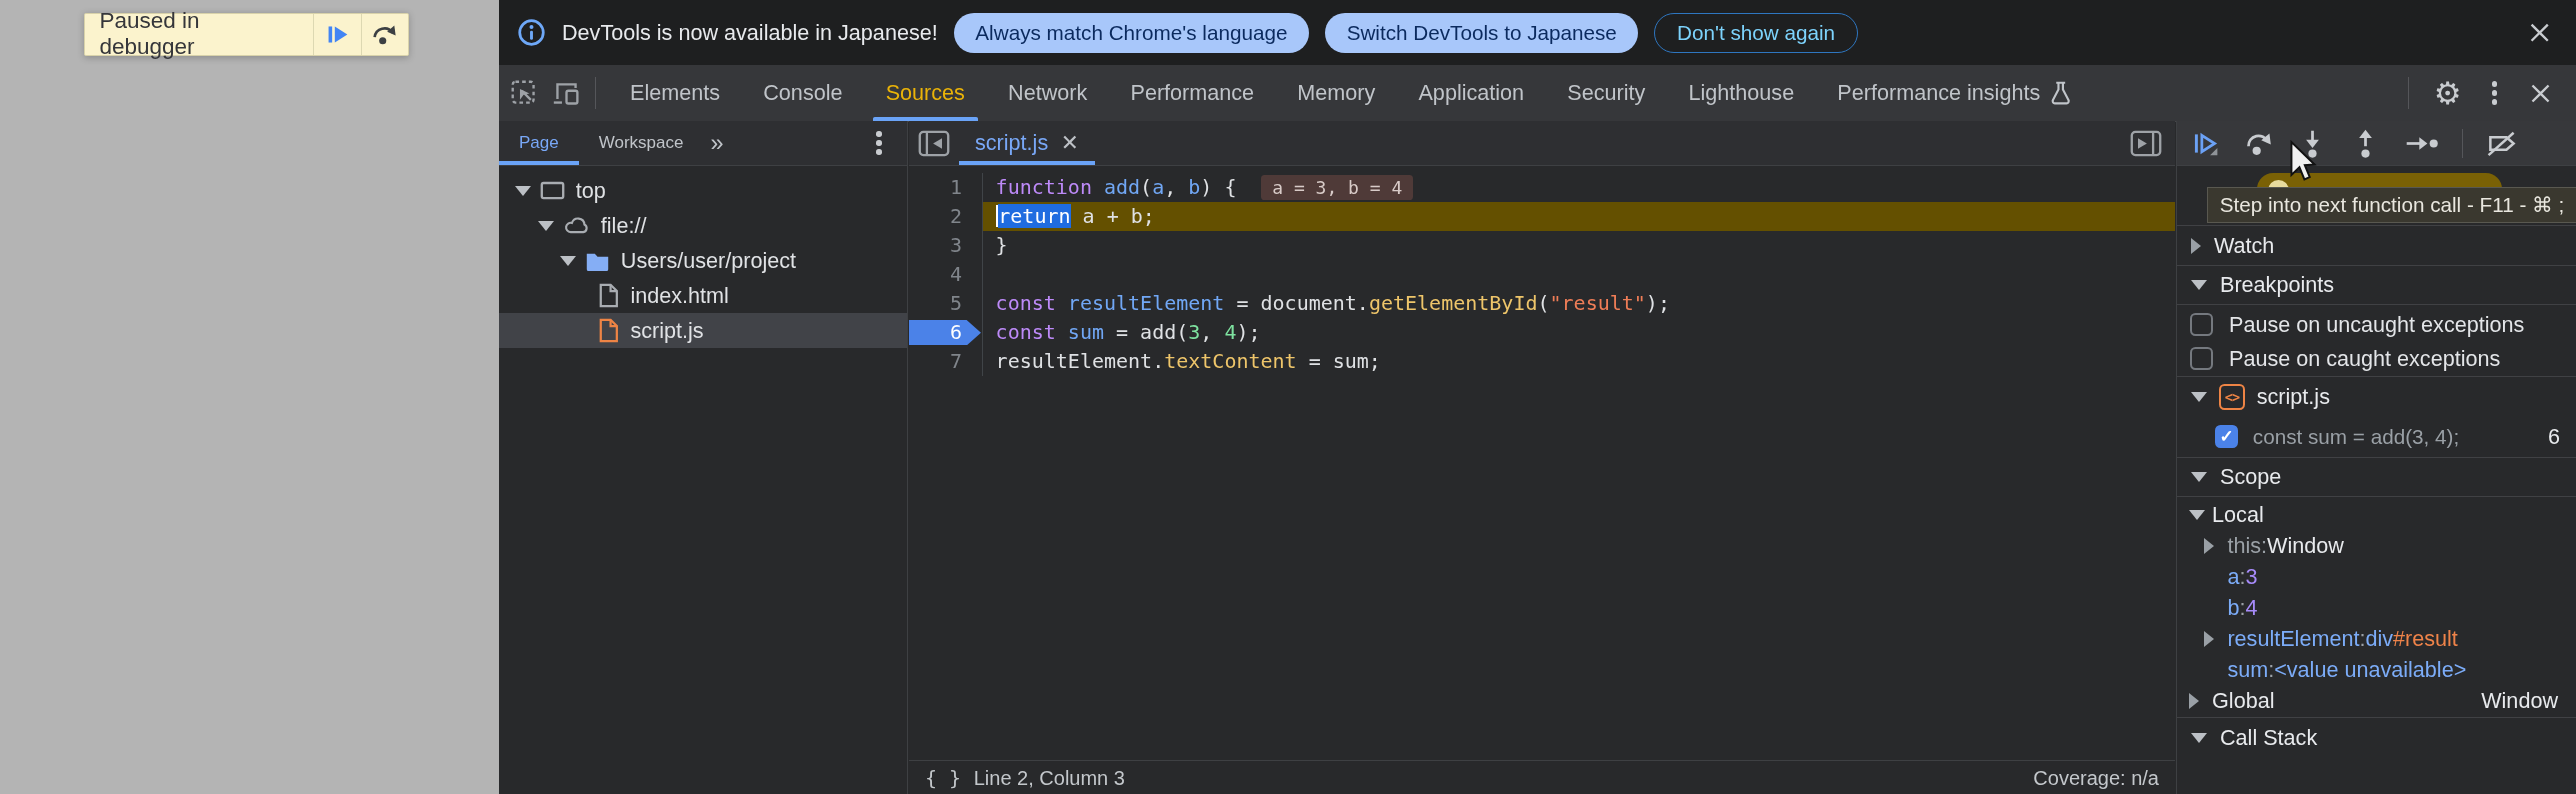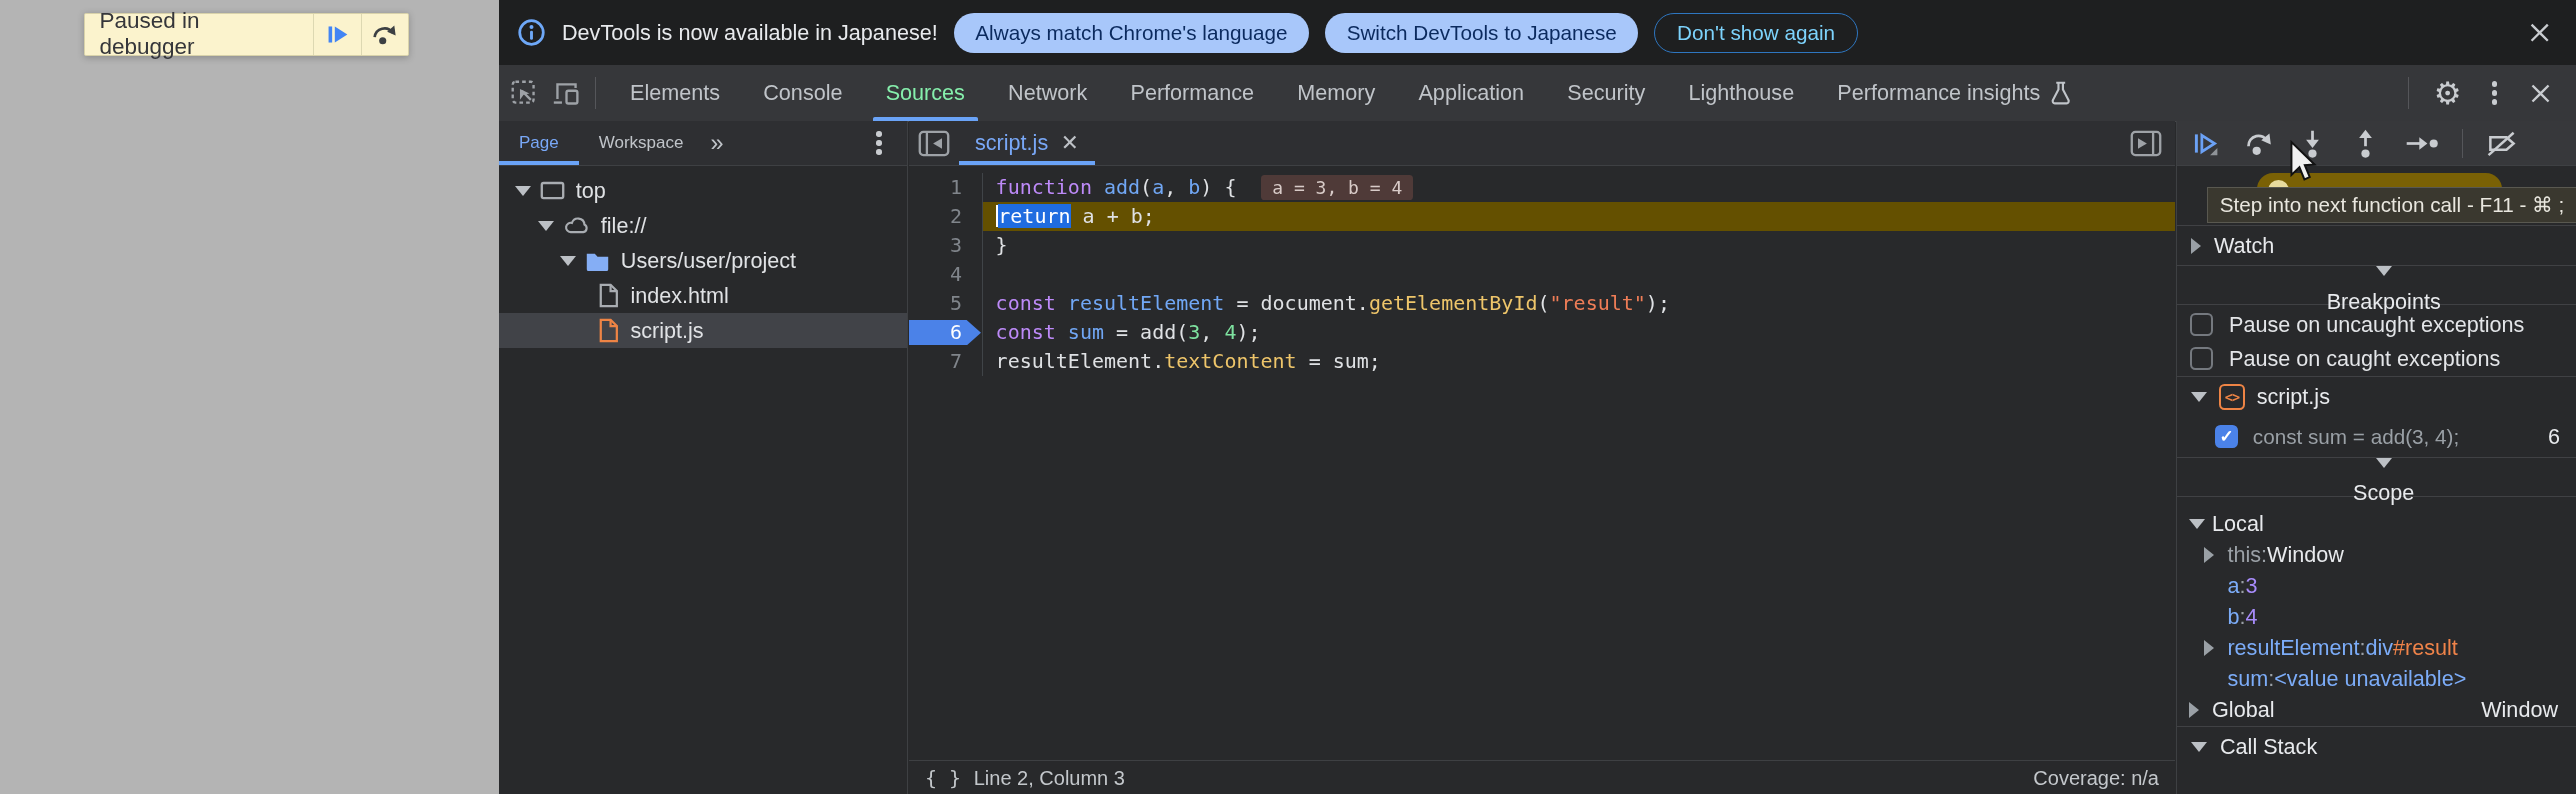--- a/index.html
+++ b/index.html
@@ -28,21 +28,21 @@
     display: flex; align-items: center; justify-content: center; cursor: pointer; }
 
   
   .toolbar { position: absolute; top: 65px; left: 0; right: 0; height: 57px; background: #36373a;
     border-bottom: 0.9px solid #46474a; display: flex; align-items: stretch; }
   .tb-icons { display: flex; align-items: center; gap: 12.6px; padding: 0 12.6px 0 10.8px; }
   .tb-sep { width: 0.9px; height: 32px; background: #55565a; align-self: center; }
   .tabs { display: flex; align-items: stretch; }
   .tab { position: relative; display: flex; align-items: center; gap: 9px; padding: 0 21.6px;
     font-size: 21.6px; color: #c0c4c9; cursor: pointer; white-space: nowrap; }
-  .tab.active { color: #86efac; }
+  .tab.active { color: #eab308; }
   .tab.active::after { content: ""; position: absolute; left: 9px; right: 9px; bottom: 0; height: 3.6px;
     background: #6aa3f7; border-radius: 1.8px 1.8px 0 0; }
   .tb-right { margin-left: auto; display: flex; align-items: center; gap: 25px; padding-right: 23.4px; }
   .gear { font-size: 31px; color: #c9ccd0; cursor: pointer; line-height: 1; }
   .kebab { width: 5.4px; height: 5.4px; border-radius: 50%; background: #c9ccd0;
     box-shadow: 0 -9px 0 #c9ccd0, 0 9px 0 #c9ccd0; margin: 0 5.4px; cursor: pointer; }
 
   
   .navigator { position: absolute; top: 121px; left: 0; width: 409px; bottom: 0; border-right: 0.9px solid #3e4043; }
   .editor    { position: absolute; top: 121px; left: 410px; width: 1266px; bottom: 0; }
@@ -100,21 +100,21 @@
 
   
   .dbg-toolbar { height: 45px; background: #37383b; border-bottom: 0.9px solid #3e4043;
     display: flex; align-items: center; gap: 22.5px; padding-left: 12.6px; }
   .dbtn { display: flex; align-items: center; justify-content: center; cursor: pointer; }
   .dbg-sep { width: 0.9px; height: 29px; background: #55565a; }
 
   .spacer66 { height: 59px; }
   .sec-h { height: 40px; display: flex; align-items: center; gap: 12.6px; padding-left: 14.4px;
     color: #e8eaed; font-size: 21.6px; cursor: pointer; }
-  .bt { border-top: 0.9px solid #404144; } .bb { border-bottom: 0.9px solid #404144; flex-direction: column; }
+  .bt { border-top: 0.9px solid #404144; } .bb { border-bottom: 0.9px solid #404144; }
   .cbrow { height: 34px; display: flex; align-items: center; gap: 16px; padding-left: 12.6px;
     color: #e3e5e8; font-size: 21.6px; }
   .cb { flex: none; width: 23.4px; height: 23.4px; border: 2.2px solid #75797f; border-radius: 5.4px; cursor: pointer; }
   .cb.checked { border-color: #4b82e8; background: #4b82e8; display: flex; align-items: center;
     justify-content: center; color: #fff; font-size: 17px; font-weight: bold; }
   .grouph { height: 41px; display: flex; align-items: center; gap: 11.7px; padding-left: 14.4px;
     color: #e8eaed; font-size: 21.6px; cursor: pointer; }
   .codefile-icon { width: 26px; height: 26px; border: 2.2px solid #ee8445; border-radius: 5.4px;
     color: #ee8445; font-size: 13.5px; font-weight: bold; letter-spacing: -0.9px;
     display: flex; align-items: center; justify-content: center; font-family: "DejaVu Sans Mono", monospace; }
@@ -443,21 +443,21 @@
           </span>
         <span class="bpcode">const sum = add(3, 4);</span>
         <span class="bpline">6</span>
       </div>
 
       <div class="sec-h bt bb">
         <span class="tri-d"></span>
         <span>Scope</span>
       </div>
 
-      <div class="srow lvl0" style="margin-top:12px">
+      <div class="srow lvl0" style="margin-top:3px">
         <span class="arrslot">
             <span class="tri-d"></span>
           </span>
         <span class="sc-white">Local</span>
       </div>
       <div class="srow lvl1">
         <span class="arrslot">
             <span class="tri-r"></span>
           </span>
         <span class="sc-gray">this</span>

